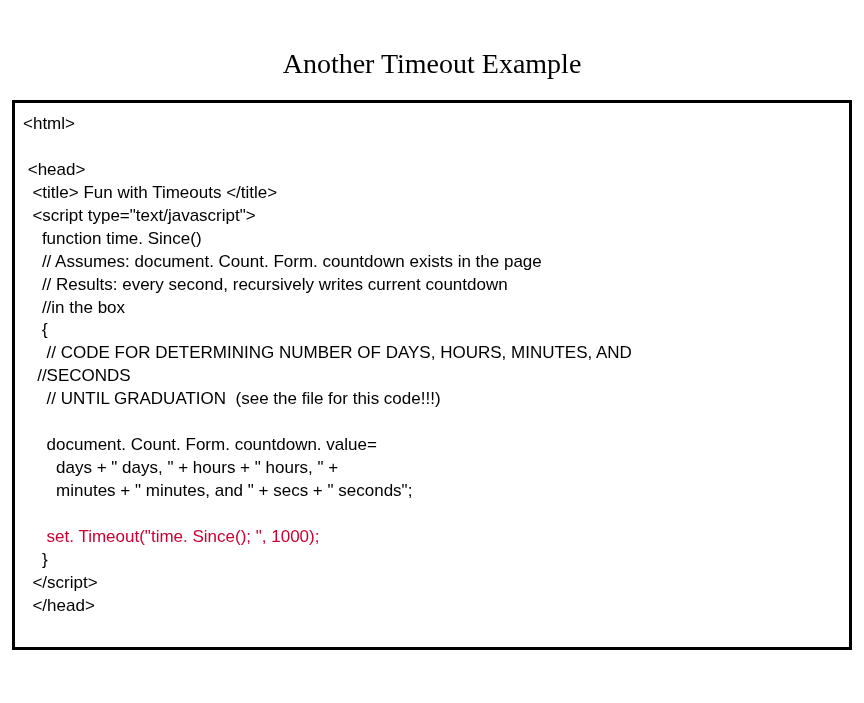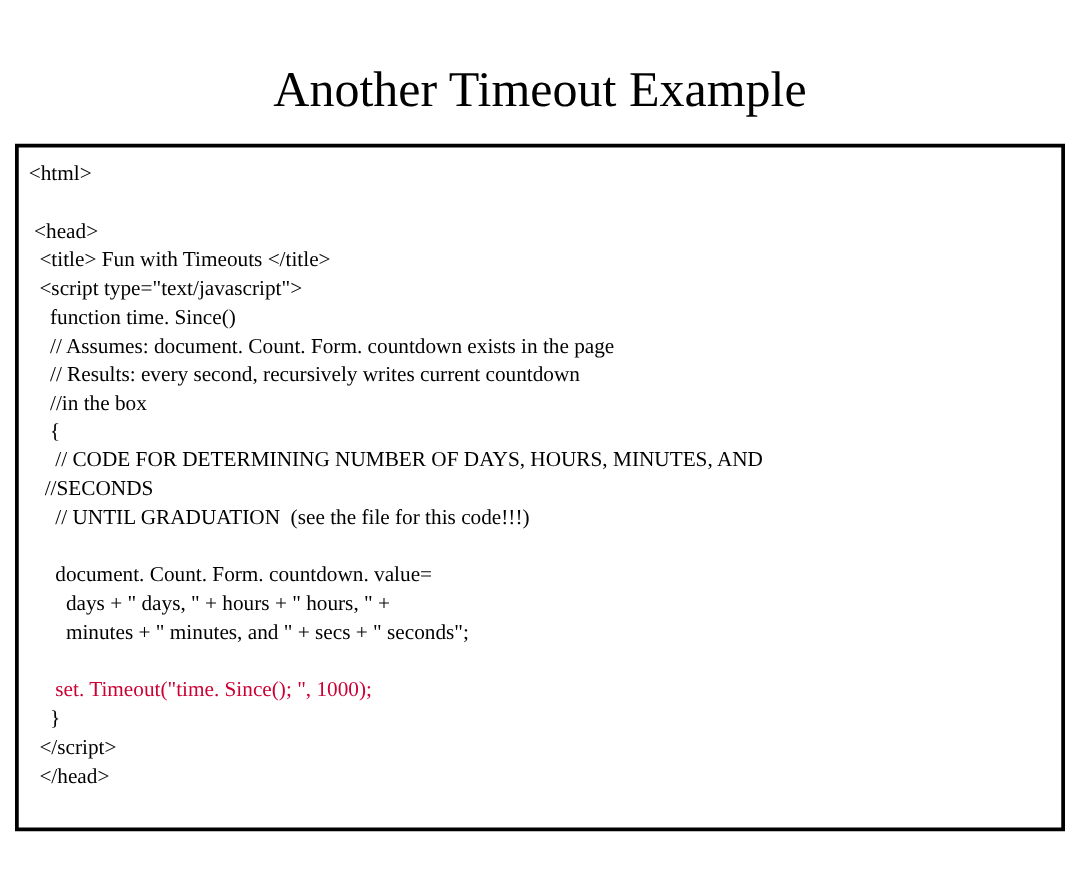--- a/index.html
+++ b/index.html
@@ -9,31 +9,31 @@
     }
     body {
       background: #ffffff;
       width: 864px;
       height: 703px;
       position: relative;
       font-family: "Times New Roman", Times, serif;
     }
     .slide-title {
       text-align: center;
-      font-size: 40px;
+      font-size: 28px;
       font-weight: normal;
       padding-top: 48px;
       padding-bottom: 20px;
       font-family: "Times New Roman", Times, serif;
     }
     .code-box {
       border: 3px solid #000;
       margin: 0 12px 12px 12px;
       padding: 10px 8px 60px 8px;
-      font-family: Liberation Serif, serif;
+      font-family: Liberation Sans, sans-serif;
       font-size: 17px;
       line-height: 1.35;
       white-space: pre;
       overflow: hidden;
       height: 550px;
     }
     .code-line {
       white-space: pre;
     }
     .code-red {

